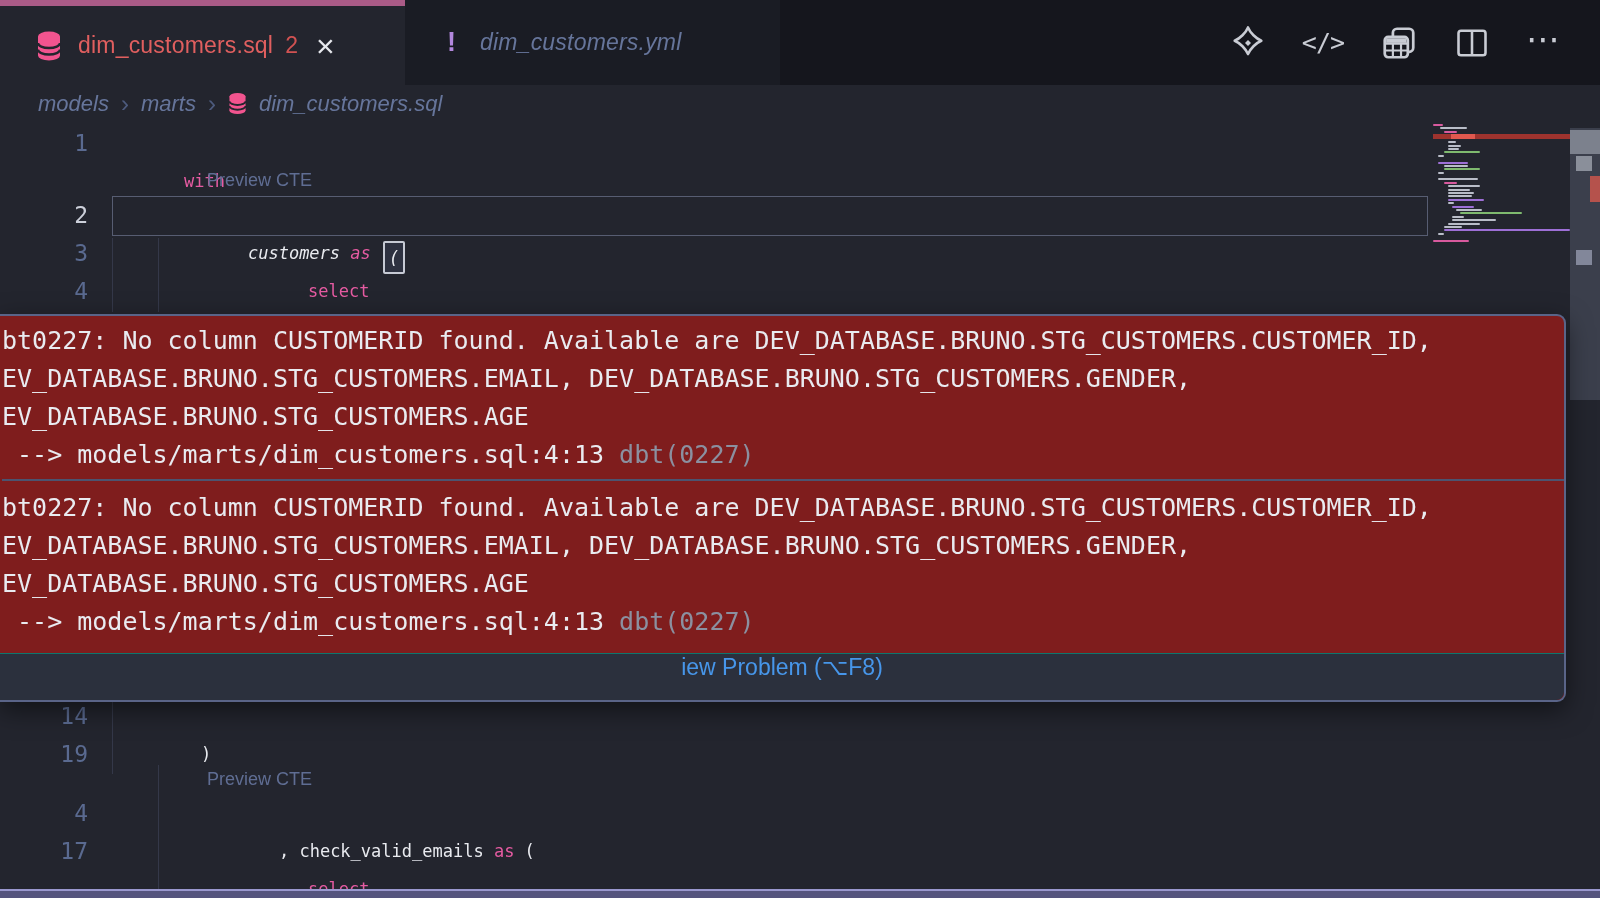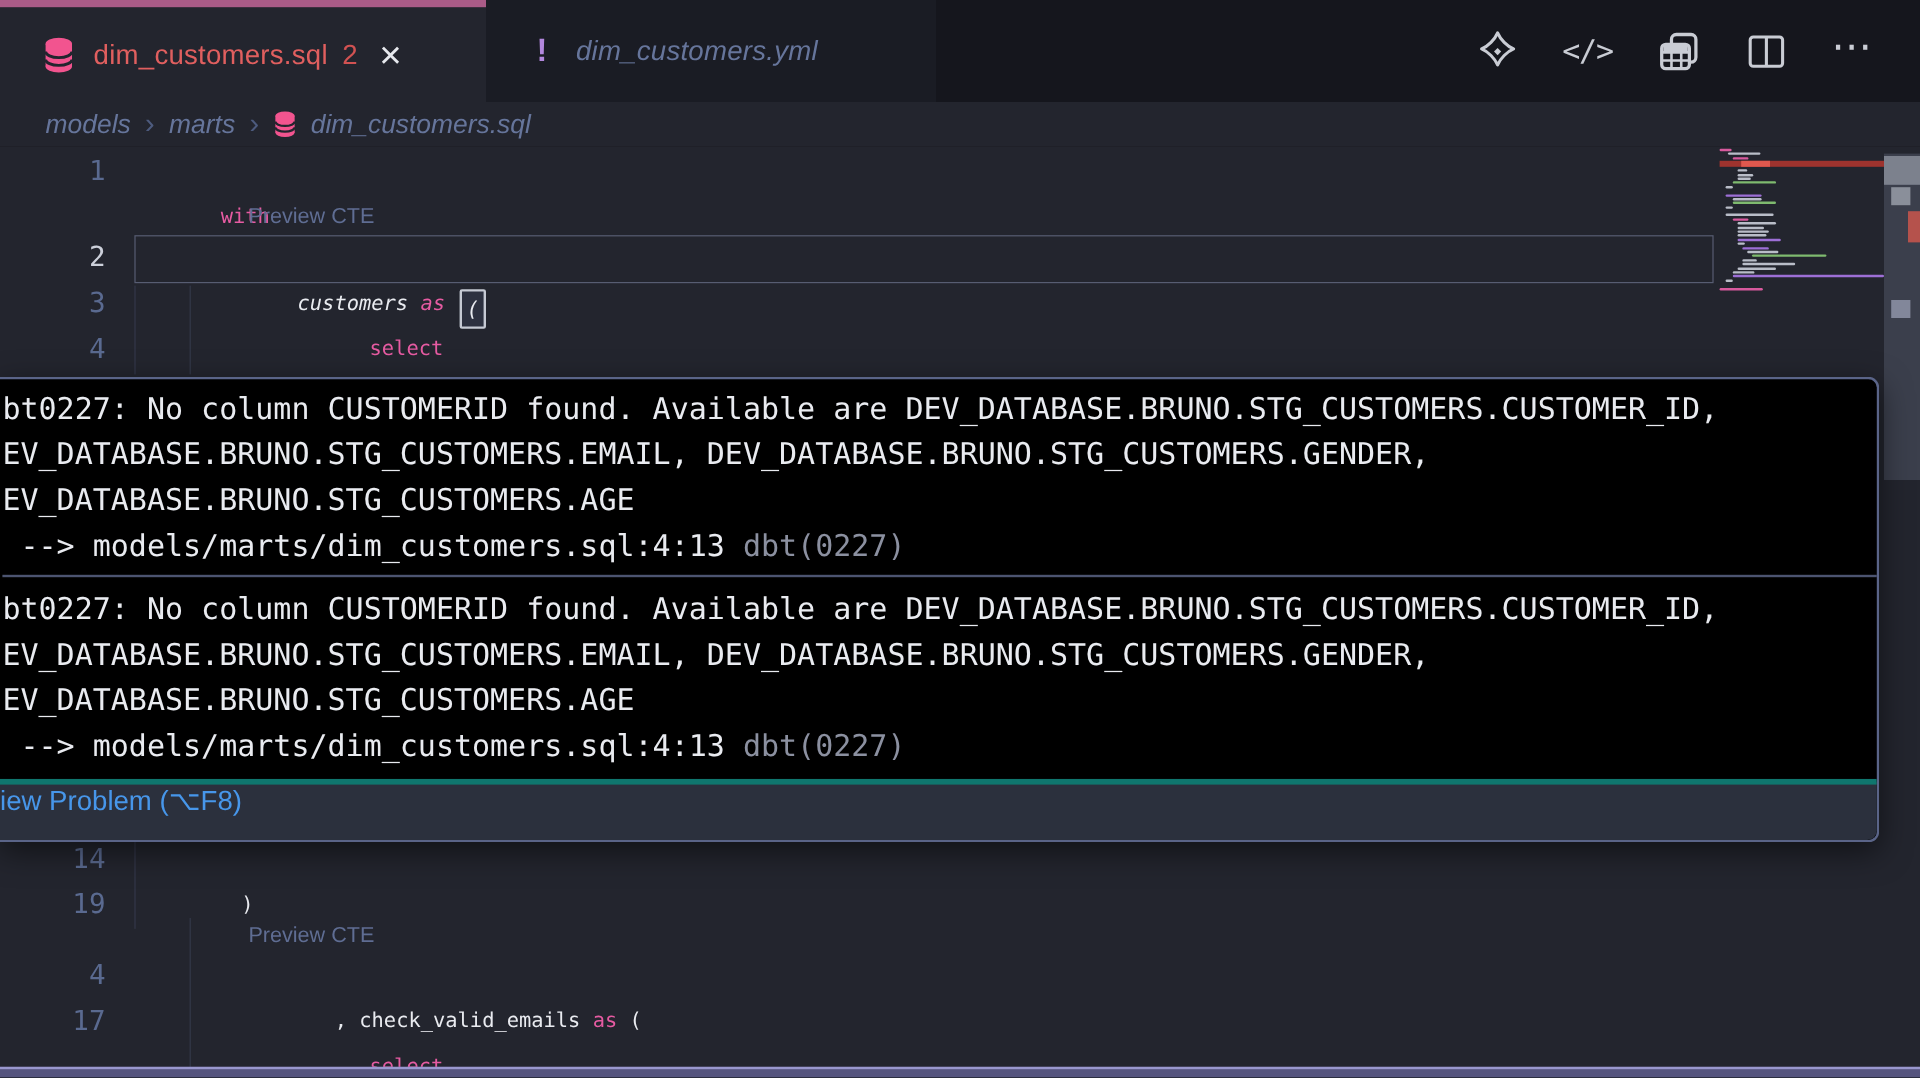--- a/index.html
+++ b/index.html
@@ -82,34 +82,34 @@
   .mm-redb{position:absolute;left:18px;top:0;width:24px;height:5px;background:#e0584e;}
 
   
   .ruler{position:absolute;left:1570px;top:122px;width:30px;height:767px;}
   .slider{position:absolute;left:0;top:6px;width:30px;height:272px;background:#3b3f4c;cursor:pointer;}
   .sc-mark{position:absolute;}
 
   
   .hover{
     position:absolute;left:0;top:314px;width:1566px;height:388px;z-index:10;box-sizing:border-box;
-    background:#000000;border:2px solid #5a6488;border-left:none;border-radius:0 9px 9px 0;
+    background:#7f1d1d;border:2px solid #5a6488;border-left:none;border-radius:0 9px 9px 0;
     box-shadow:0 8px 26px rgba(0,0,0,.5);
   }
   .hover-body{padding:6px 0 0 2px;}
   .msg-line{
     font-family:"DejaVu Sans Mono",monospace;font-size:25px;line-height:38px;
     color:#e9ebf0;white-space:pre;
   }
   .msg-dim{color:#8b90a0;}
   .sep{border-top:2px solid #4c5470;margin:5px 0 8px 0;}
   .hoverbar{
     position:absolute;left:0;right:0;bottom:0;height:46px;background:#2b303d;
-    border-top:5px solid #0f766e;border-radius:0 0 8px 0;
-    display:flex;font-size:23px;flex-direction:column;
+    border-top:1px solid #0f766e;border-radius:0 0 8px 0;
+    display:flex;align-items:center;font-size:23px;flex-direction:column;
   }
   .vp{color:#4796ea;cursor:pointer;}
   .nf{color:#e4e6eb;margin-left:50px;}
 
   
   .bottom-line{
     position:absolute;left:0;bottom:0;width:1600px;height:7px;
     background:#55547e;border-top:2px solid #9a98cf;box-sizing:content-box;
   }
 </style>

